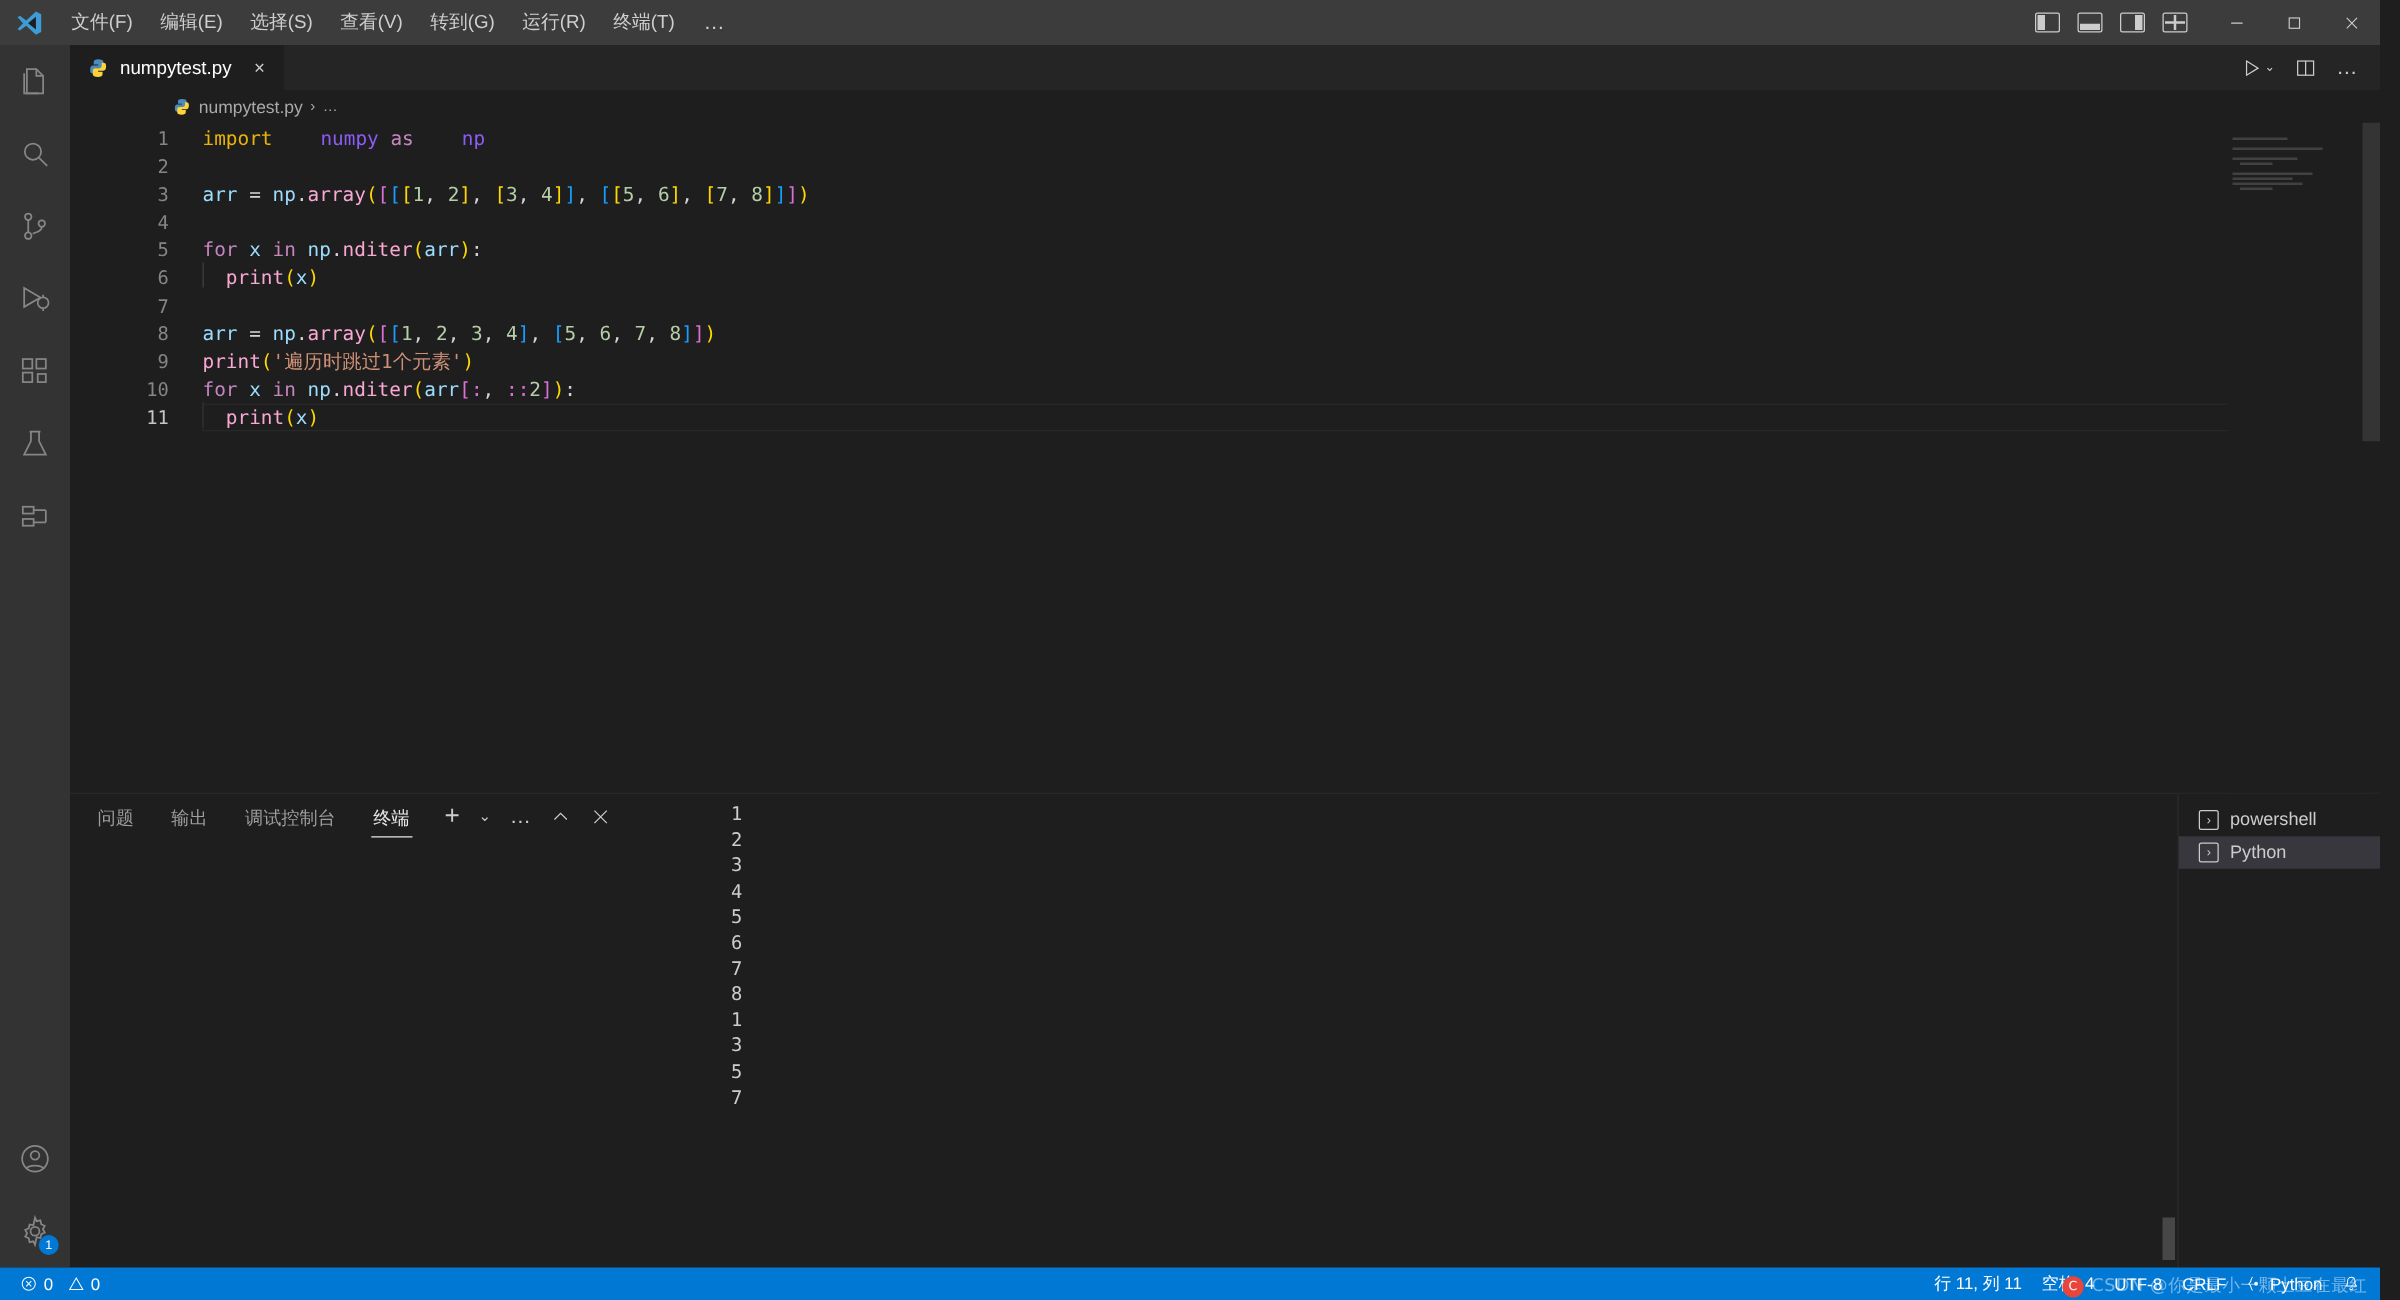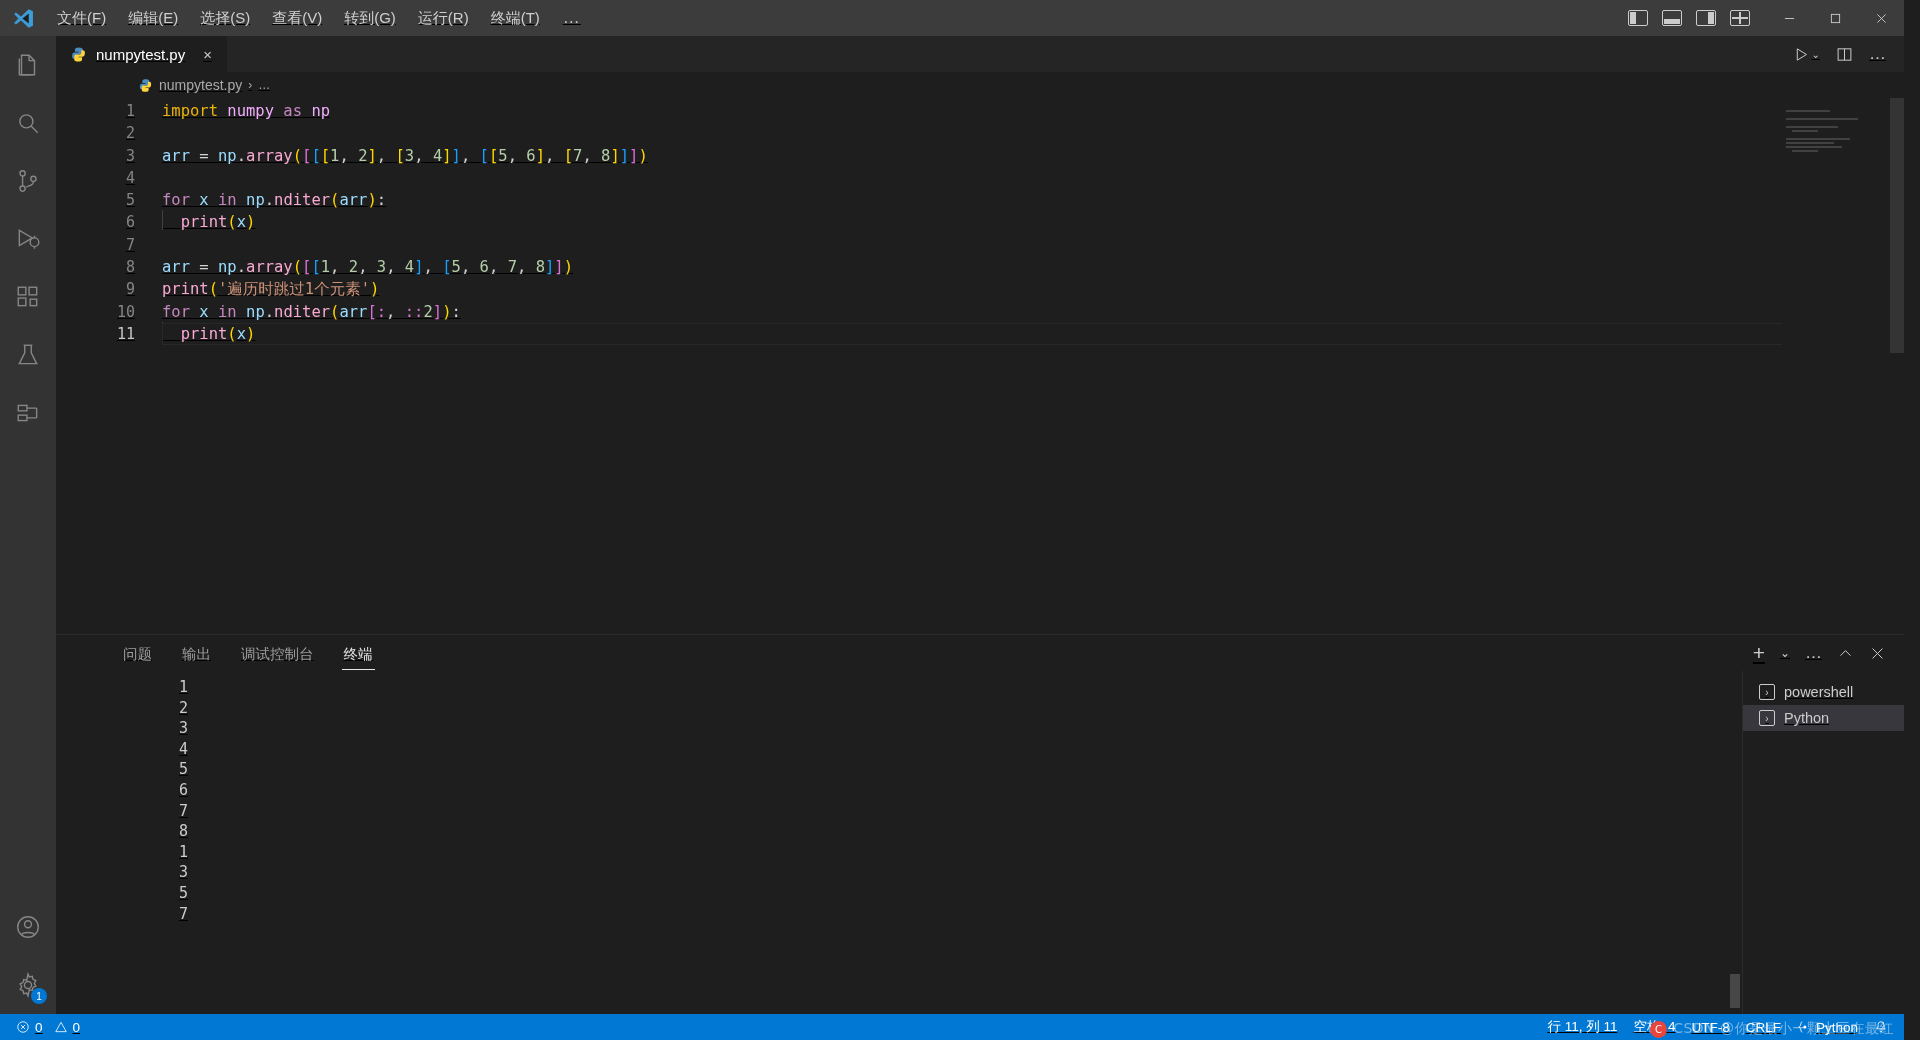--- a/index.html
+++ b/index.html
@@ -2,21 +2,21 @@
 <html><head>
 <meta charset="utf-8">
 <style>
   * { box-sizing: border-box; margin: 0; padding: 0; }
   html, body {
     width: 1920px; height: 1040px;
     background: #1e1e1e;
     font-family: "Liberation Sans", "DejaVu Sans", sans-serif;
     overflow: hidden;
   }
-  .app { position: relative; width: 1904px; height: 1040px; display: flex; flex-direction: column; text-decoration: underline; }
+  .app { position: relative; width: 1904px; height: 1040px; display: flex; flex-direction: column; }
 
   
   .titlebar {
     height: 36px; background: #3c3c3c; display: flex; align-items: center;
     flex: 0 0 36px; position: relative; color: #cccccc;
   }
   .vs-logo { width: 46px; display: flex; align-items: center; justify-content: center; }
   .vs-logo svg { width: 21px; height: 21px; }
   .menu { display: flex; align-items: center; gap: 0px; }
   .menu-item {
@@ -95,21 +95,21 @@
   }
   .ln.active { color: #c6c6c6; }
   .ctext { position: relative; }
   .indent-guide {
     display: inline-block; width: 0; border-left: 1px solid #404040;
     height: 20px; position: absolute; left: 0px; top: -1px;
   }
   
   .k-import { color: #eab308; }
   .k-kw { color: #c586c0; }
-  .k-mod { color: #f0abfc; }
+  .k-mod { color: #8b5cf6; margin-left: 29px; }
   .k-var { color: #9cdcfe; }
   .k-fn { color: #f9a8d4; }
   .k-num { color: #b5cea8; }
   .k-str { color: #ce9178; }
   .k-op { color: #d4d4d4; }
   .b1 { color: #ffd700; }
   .b2 { color: #da70d6; }
   .b3 { color: #179fff; }
 
   .cur-line-border { position: absolute; left: 106px; right: 110px; height: 22.3px; border: 1px solid #282828; }
@@ -118,22 +118,22 @@
     position: absolute; top: 0; right: 14px; width: 108px; height: 100%;
     background: #1e1e1e; pointer-events: none;
   }
   .mm-line { height: 2px; margin: 2px 0 0 4px; background: #4a4a4a; opacity: .8; }
   .scrollbar-v {
     position: absolute; right: 0; top: 0; width: 14px; height: 100%;
   }
   .scrollbar-v .thumb { position: absolute; top: 0; width: 14px; height: 255px; background: rgba(121,121,121,0.25); }
 
   
-  .panel { flex: 0 0 auto; height: 380px; background: #1e1e1e; display: flex; flex-direction: column;
-           border-top: 1px solid #2b2b2b; padding-left: 45px; }
+  .panel { flex: 0 0 auto; height: 380px; background: #1e1e1e; display: flex; flex-direction: row;
+           border-top: 1px solid #2b2b2b; }
   .panel-header { height: 36px; display: flex; align-items: center; flex: 0 0 36px; padding-left: 20px; }
   .ptab {
     font-size: 14.5px; color: #9d9d9d; margin-right: 26px; padding: 6px 2px 4px 2px;
     position: relative; white-space: nowrap;
   }
   .ptab.active { color: #e7e7e7; }
   .ptab.active::after {
     content: ""; position: absolute; left: 0; right: 0; bottom: -2px; height: 1px; background: #e7e7e7;
   }
   .panel-actions { margin-left: auto; display: flex; align-items: center; gap: 15px; padding-right: 18px; color: #cccccc; }

